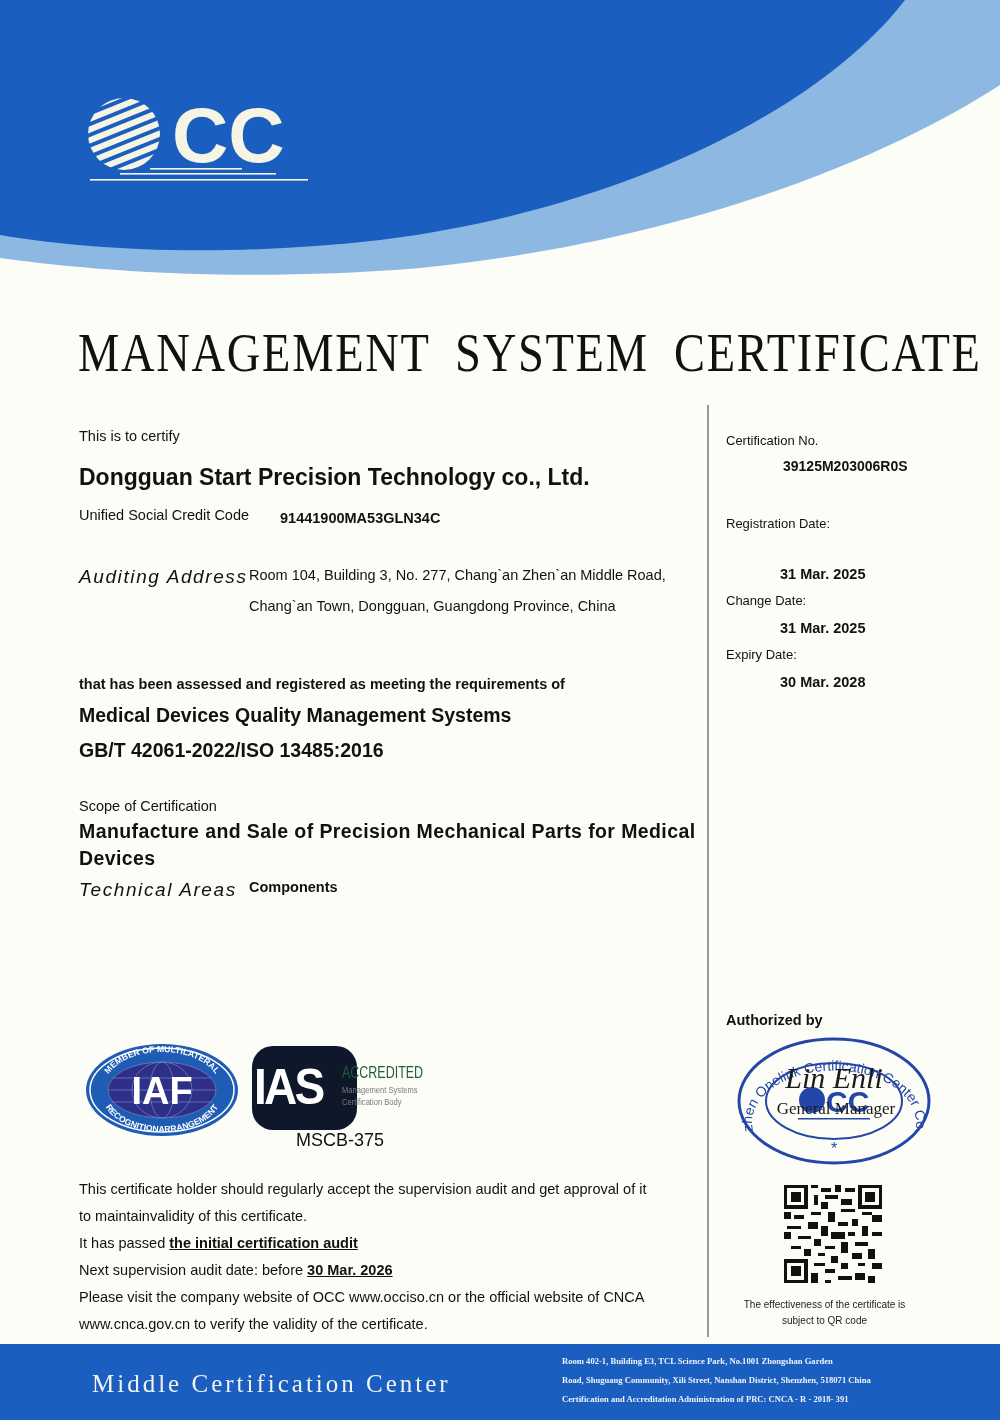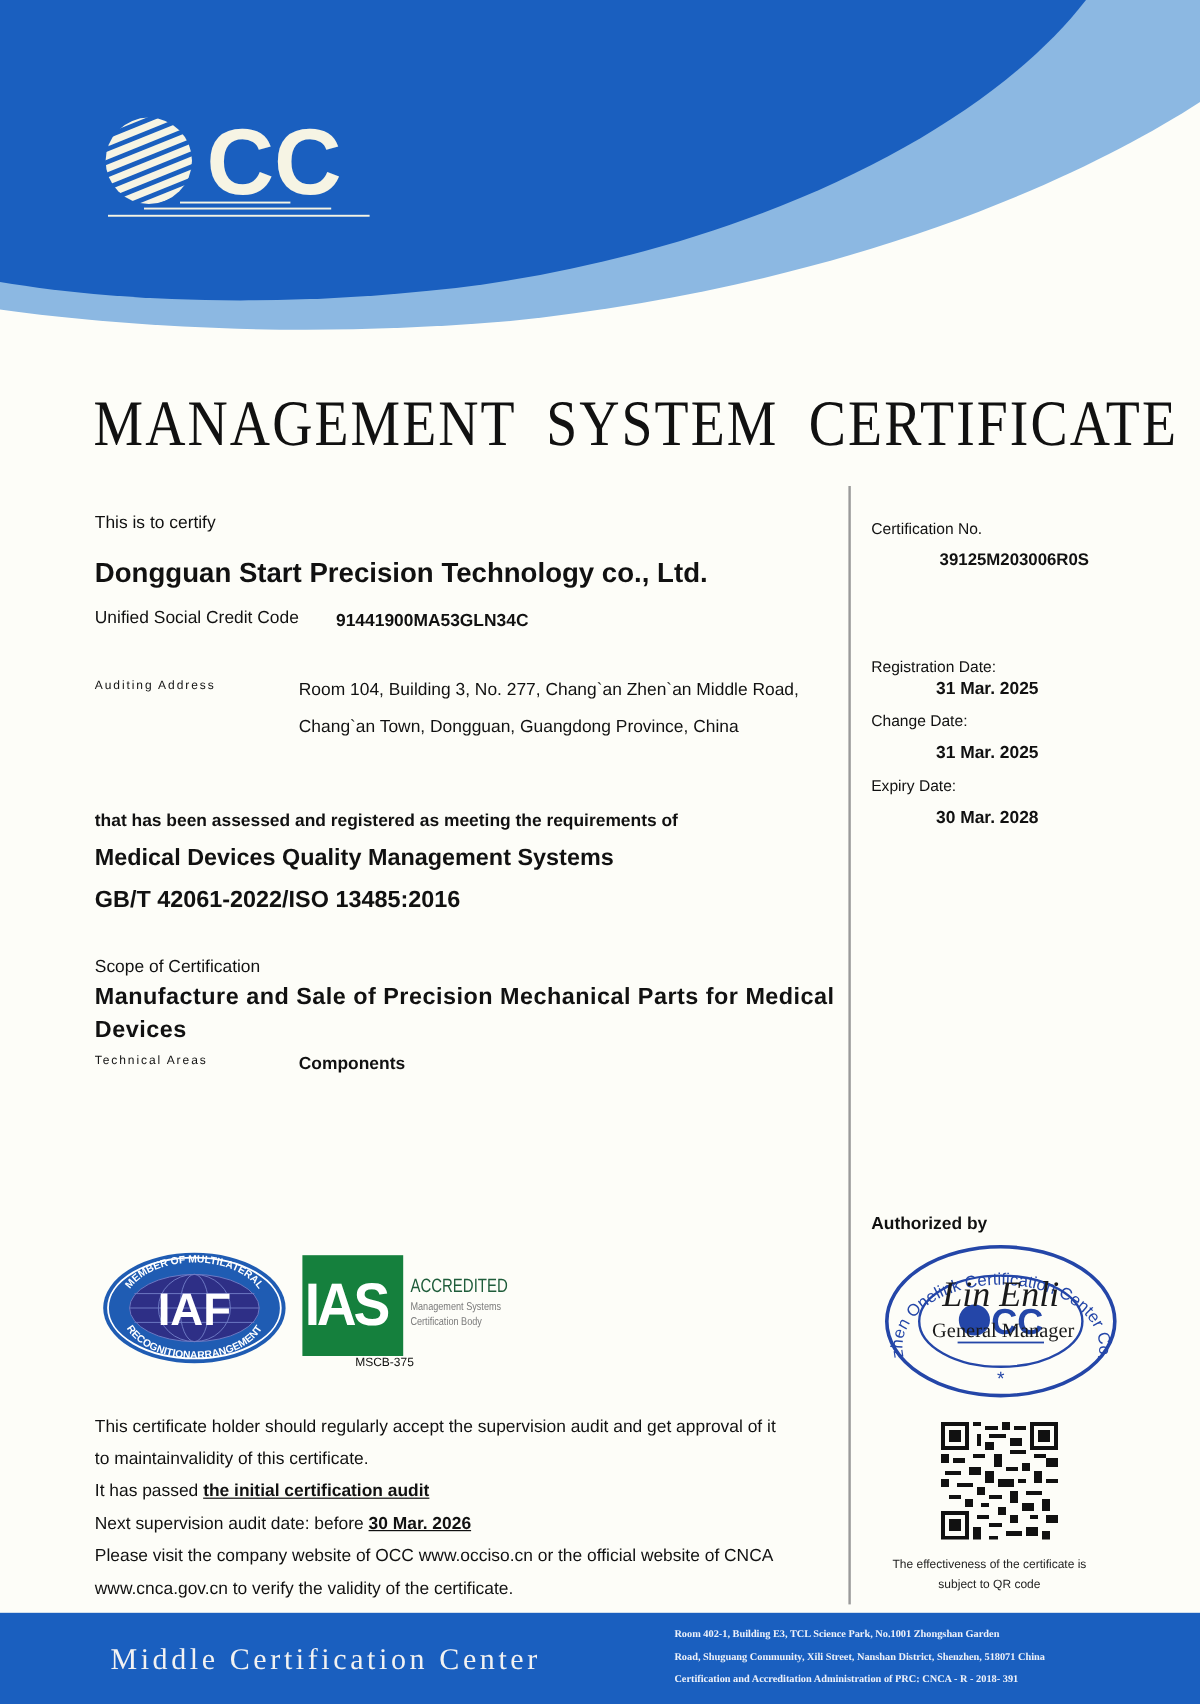--- a/index.html
+++ b/index.html
@@ -15,21 +15,21 @@
     position: absolute; left: 78px; top: 322px; width: 860px;
     font-family: "Liberation Serif", serif; font-size: 54px; letter-spacing: 2px;
     transform: scaleX(0.86); transform-origin: left top; white-space: nowrap;
     word-spacing: 14px; color: #111;
   }
   .divider { position: absolute; left: 707px; top: 405px; width: 2px; height: 932px; background: #9a9a9a; }
   .abs { position: absolute; white-space: nowrap; }
   .small { font-size: 14.5px; }
   .bold { font-weight: bold; }
   .company { font-size: 23px; font-weight: bold; }
-  .spaced { letter-spacing: 1.6px; font-size: 10px; }
+  .spaced { letter-spacing: 1.6px; font-size: 19px; font-style: italic; }
   .addr { font-size: 14.5px; font-weight: normal; line-height: 31px; white-space: normal; width: 445px; }
   .std { font-size: 19.5px; font-weight: bold; }
   .scope { font-size: 19.5px; font-weight: bold; letter-spacing: 0.4px; white-space: normal; width: 620px; line-height: 27px; }
   .notes { font-size: 14.5px; line-height: 27px; }
   .notes .u { font-weight: bold; text-decoration: underline; }
   .right-label { font-size: 13px; }
   .right-val { font-size: 14.5px; font-weight: bold; }
   .footer {
     position: absolute; left: 0; top: 1344px; width: 1000px; height: 76px;
     background: #1a5fbf;
@@ -110,40 +110,40 @@
       <line x1="24" y1="48" x2="132" y2="48"></line>
       <line x1="28" y1="36" x2="128" y2="36"></line>
       <line x1="28" y1="60" x2="128" y2="60"></line>
     </g>
     <text x="78" y="62" text-anchor="middle" font-family="Liberation Sans, sans-serif" font-weight="bold" font-size="38" fill="#ffffff">IAF</text>
     <path id="iafTop" d="M20,46 A58,36 0 0 1 136,46" fill="none"></path>
     <path id="iafBot" d="M18,52 A60,38 0 0 0 138,52" fill="none"></path>
     <text font-family="Liberation Sans, sans-serif" font-weight="bold" font-size="8.6" fill="#ffffff"><textPath href="#iafTop" startOffset="50%" text-anchor="middle">MEMBER OF MULTILATERAL</textPath></text>
     <text font-family="Liberation Sans, sans-serif" font-weight="bold" font-size="8.6" fill="#ffffff"><textPath href="#iafBot" startOffset="50%" text-anchor="middle" dy="8">RECOGNITIONARRANGEMENT</textPath></text>
   </svg>
-  <div style="position:absolute; left:168px; top:4px; width:84px; height:84px; background:#15803d;">
+  <div style="position:absolute; left:168px; top:4px; width:105px; height:84px; background:#0f172a;border-radius:21px;">
     <div style="position:absolute; left:2px; top:12px; color:#fff; font-family:'Liberation Sans',sans-serif; font-weight:bold; font-size:50px; letter-spacing:-3px; transform:scaleX(0.92); transform-origin:left;">IAS</div>
   </div>
   <div style="position:absolute; left:258px; top:22px; color:#1e5c3a; font-size:16px; transform:scaleX(0.78); transform-origin:left; white-space:nowrap;">ACCREDITED</div>
   <div style="position:absolute; left:258px; top:42px; color:#7a7a7a; font-size:9.5px; transform:scaleX(0.8); transform-origin:left; white-space:nowrap;">Management Systems</div>
   <div style="position:absolute; left:258px; top:54px; color:#7a7a7a; font-size:9.5px; transform:scaleX(0.8); transform-origin:left; white-space:nowrap;">Certification Body</div>
-  <div style="position:absolute; left:212px; top:88px; color:#111; font-size:10px; white-space:nowrap;">MSCB-375</div>
+  <div style="position:absolute; left:212px; top:88px; color:#111; font-size:18px; white-space:nowrap;">MSCB-375</div>
 </div>
 
 <div class="abs notes" style="left:79px; top:1176px;">This certificate holder should regularly accept the supervision audit and get approval of it</div>
 <div class="abs notes" style="left:79px; top:1203px;">to maintainvalidity of this certificate.</div>
 <div class="abs notes" style="left:79px; top:1230px;"><span>It has passed </span><span class="u">the initial certification audit</span></div>
 <div class="abs notes" style="left:79px; top:1257px;"><span>Next supervision audit date: before </span><span class="u">30 Mar. 2026</span></div>
 <div class="abs notes" style="left:79px; top:1284px;">Please visit the company website of OCC www.occiso.cn or the official website of CNCA</div>
 <div class="abs notes" style="left:79px; top:1311px;">www.cnca.gov.cn to verify the validity of the certificate.</div>
 
 <div class="abs right-label" style="left:726px; top:433px;">Certification No.</div>
 <div class="abs right-val" style="left:783px; top:458px; font-size:14px;">39125M203006R0S</div>
 
-<div class="abs right-label" style="left:726px; top:548px;">Registration Date:</div>
+<div class="abs right-label" style="left:726px; top:516px;">Registration Date:</div>
 <div class="abs right-val" style="left:780px; top:566px;">31 Mar. 2025</div>
 <div class="abs right-label" style="left:726px; top:593px;">Change Date:</div>
 <div class="abs right-val" style="left:780px; top:620px;">31 Mar. 2025</div>
 <div class="abs right-label" style="left:726px; top:647px;">Expiry Date:</div>
 <div class="abs right-val" style="left:780px; top:674px;">30 Mar. 2028</div>
 
 <div class="abs right-val" style="left:726px; top:1012px;">Authorized by</div>
 
 <svg class="seal" viewBox="0 0 196 130">
   <ellipse cx="98" cy="65" rx="95" ry="62" fill="none" stroke="#2446a8" stroke-width="3"></ellipse>

